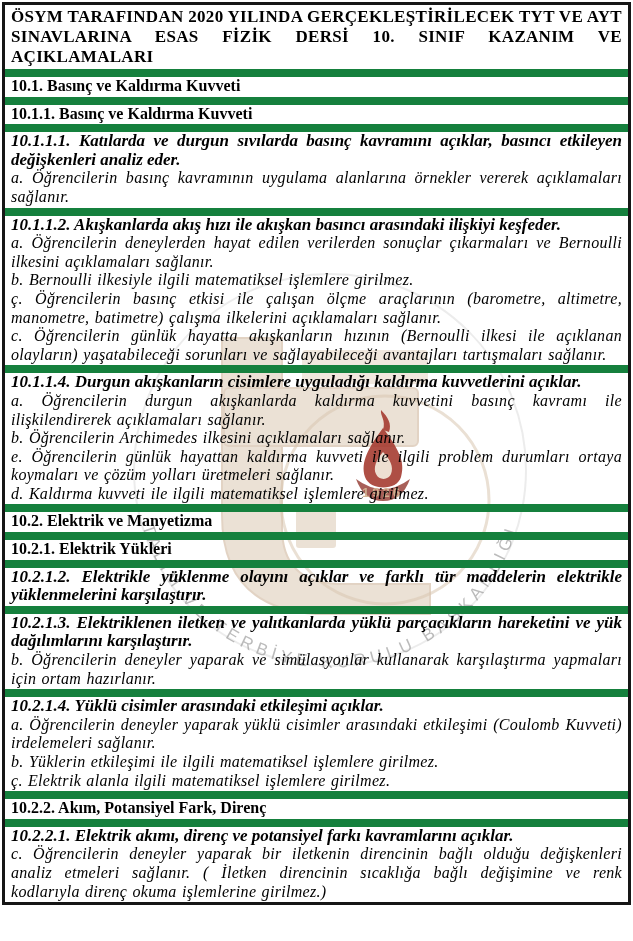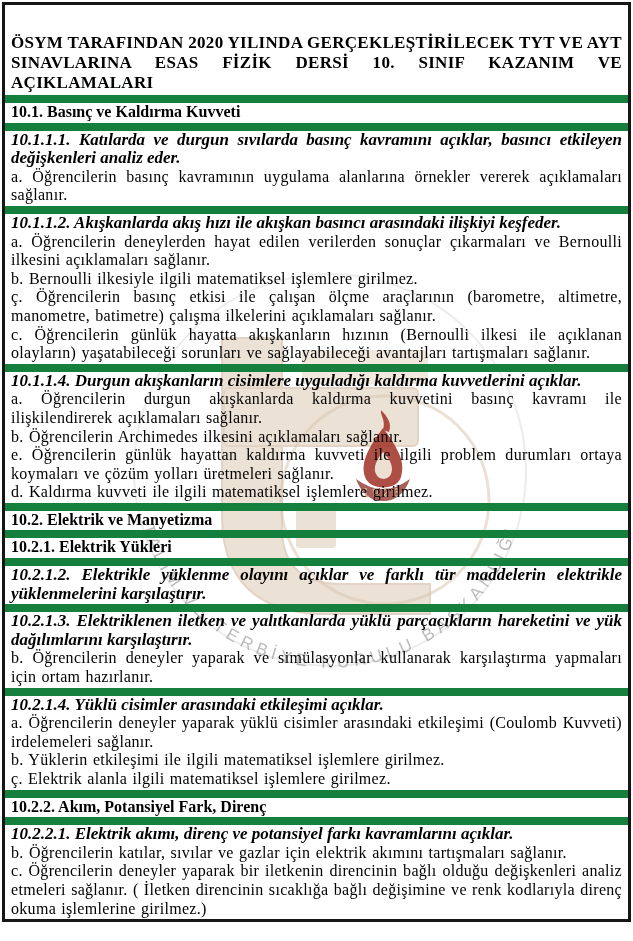--- a/index.html
+++ b/index.html
@@ -28,37 +28,38 @@
     padding:0 6px 1px 6px;
   }
   .row:first-child{border-top:none;}
   .title{
     font-weight:bold;
     font-size:17px;
     line-height:20px;
     text-align:justify;
     text-align-last:justify;
     letter-spacing:0.3px;
-    padding-top:20px;padding-bottom:2px;margin-top:8px;
+    padding-top:2px;padding-bottom:2px;
   }
   .section{
     font-weight:bold;
     font-size:16px;
     line-height:18.6px;
   }
   p.heading{
     margin:0;
     font-weight:bold;
     font-size:17px;
     line-height:18.6px;
     text-align:justify;
     font-style:italic;
   }
   p.item{
     margin:0;
+    font-style:italic;
     font-size:16px;
     line-height:18.6px;
     text-align:justify;
     letter-spacing:0.3px;
     word-spacing:1px;
   }
 </style>
 </head>
 <body>
 
@@ -88,20 +89,21 @@
     <path d="M356 479 Q383 499 410 479 Q402 501 383 501 Q364 501 356 479 Z" fill="#8d2f26" opacity="0.85"></path>
   </g>
 
   <text x="362" y="497" font-family="Liberation Sans, sans-serif" font-weight="bold" font-size="13" letter-spacing="3" fill="#d2b391" opacity="0.95">1926</text>
 </svg>
 
 <div class="doc" id="doc">
   <div class="row title">ÖSYM TARAFINDAN 2020 YILINDA GERÇEKLEŞTİRİLECEK TYT VE AYT SINAVLARINA ESAS FİZİK DERSİ 10. SINIF KAZANIM VE AÇIKLAMALARI</div>
 
 <div class="row section">10.1. Basınç ve Kaldırma Kuvveti</div>
+    <div class="row section">10.1.1. Basınç ve Kaldırma Kuvveti</div>
     <div class="row block">
       <p class="heading">10.1.1.1. Katılarda ve durgun sıvılarda basınç kavramını açıklar, basıncı etkileyen değişkenleri analiz eder.</p>
       <p class="item">a. Öğrencilerin basınç kavramının uygulama alanlarına örnekler vererek açıklamaları sağlanır.</p>
     </div>
     <div class="row block">
       <p class="heading">10.1.1.2. Akışkanlarda akış hızı ile akışkan basıncı arasındaki ilişkiyi keşfeder.</p>
       <p class="item">a. Öğrencilerin deneylerden hayat edilen verilerden sonuçlar çıkarmaları ve Bernoulli ilkesini açıklamaları sağlanır.</p>
       <p class="item">b. Bernoulli ilkesiyle ilgili matematiksel işlemlere girilmez.</p>
       <p class="item">ç. Öğrencilerin basınç etkisi ile çalışan ölçme araçlarının (barometre, altimetre, manometre, batimetre) çalışma ilkelerini açıklamaları sağlanır.</p>
       <p class="item">c. Öğrencilerin günlük hayatta akışkanların hızının (Bernoulli ilkesi ile açıklanan olayların) yaşatabileceği sorunları ve sağlayabileceği avantajları tartışmaları sağlanır.</p>
@@ -124,16 +126,15 @@
     </div>
     <div class="row block">
       <p class="heading">10.2.1.4. Yüklü cisimler arasındaki etkileşimi açıklar.</p>
       <p class="item">a. Öğrencilerin deneyler yaparak yüklü cisimler arasındaki etkileşimi (Coulomb Kuvveti) irdelemeleri sağlanır.</p>
       <p class="item">b. Yüklerin etkileşimi ile ilgili matematiksel işlemlere girilmez.</p>
       <p class="item">ç. Elektrik alanla ilgili matematiksel işlemlere girilmez.</p>
     </div>
     <div class="row section">10.2.2. Akım, Potansiyel Fark, Direnç</div>
     <div class="row block">
       <p class="heading">10.2.2.1. Elektrik akımı, direnç ve potansiyel farkı kavramlarını açıklar.</p>
-      <p class="item">b. Öğrencilerin katılar, sıvılar ve gazlar için elektrik akımını tartışmaları sağlanır.</p>
       <p class="item">c. Öğrencilerin deneyler yaparak bir iletkenin direncinin bağlı olduğu değişkenleri analiz etmeleri sağlanır. ( İletken direncinin sıcaklığa bağlı değişimine ve renk kodlarıyla direnç okuma işlemlerine girilmez.)</p>
     </div>
   </div>
 
 </body></html>

